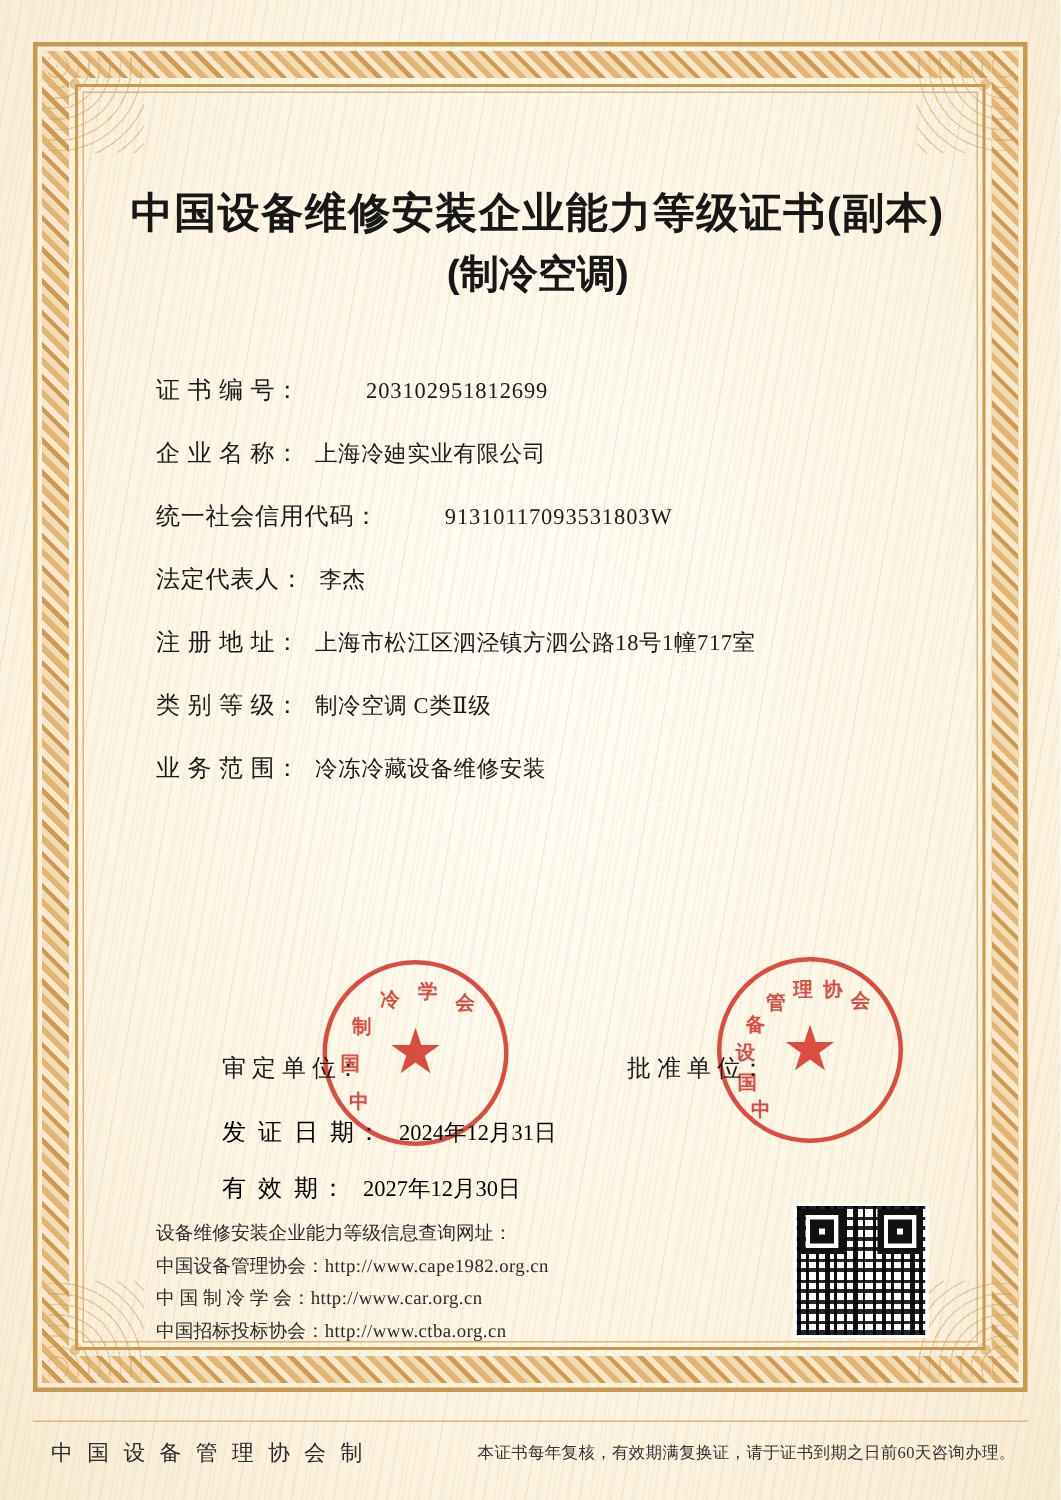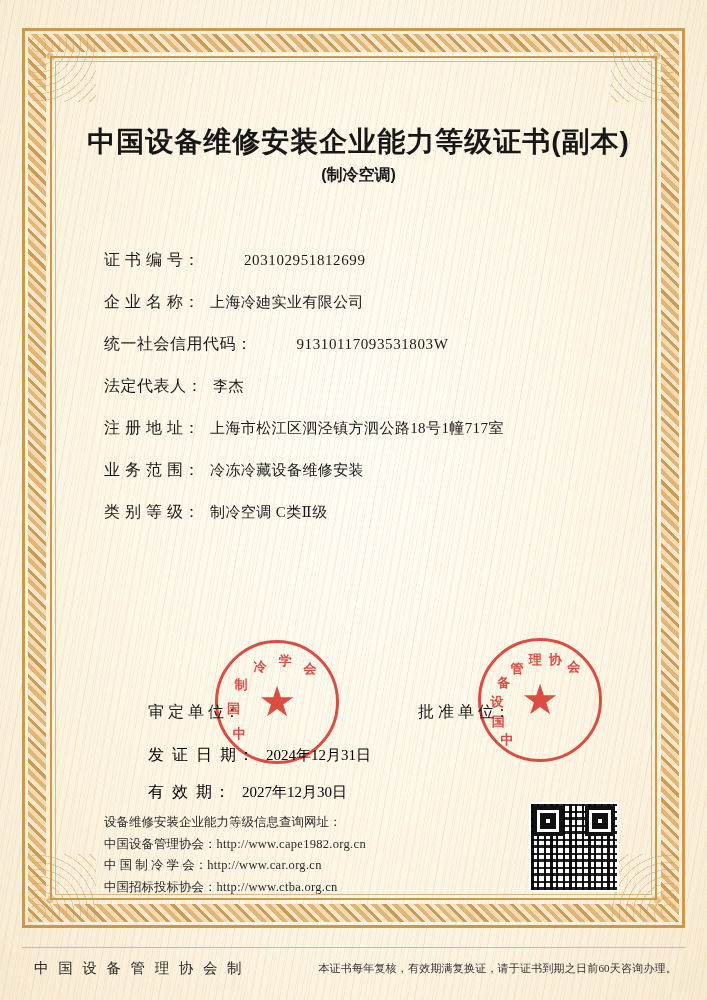--- a/index.html
+++ b/index.html
@@ -89,21 +89,21 @@
   .title-main {
     font-size: 28px;
     font-weight: bold;
     letter-spacing: 1px;
     color: #171717;
     line-height: 1.25;
     font-family: "Liberation Sans", "DejaVu Sans", sans-serif;
   }
   .title-sub {
     margin-top: 6px;
-    font-size: 16px;
+    font-size: 26px;
     font-weight: bold;
     color: #171717;
     font-family: "Liberation Sans", "DejaVu Sans", sans-serif;
   }
 
   
   .fields {
     position: absolute;
     left: 104px; right: 90px; top: 250px;
   }
@@ -285,26 +285,26 @@
     </div>
     <div class="field-row">
       <div class="field-label">法定代表人：</div>
       <div class="field-value">李杰</div>
     </div>
     <div class="field-row">
       <div class="field-label">注 册 地 址：</div>
       <div class="field-value">上海市松江区泗泾镇方泗公路18号1幢717室</div>
     </div>
     <div class="field-row">
+      <div class="field-label">类 别 等 级：</div>
+      <div class="field-value">制冷空调  C类Ⅱ级</div>
+    </div>
+    <div class="field-row">
       <div class="field-label">业 务 范 围：</div>
       <div class="field-value">冷冻冷藏设备维修安装</div>
-    </div>
-    <div class="field-row">
-      <div class="field-label">类 别 等 级：</div>
-      <div class="field-value">制冷空调  C类Ⅱ级</div>
     </div>
   </div>
 
   <div class="seal seal-left">
     <div class="seal-text">
       <span style="transform: rotate(-118deg) translate(0,-50px) rotate(118deg);">中</span>
       <span style="transform: rotate(-88deg) translate(0,-50px) rotate(88deg);">国</span>
       <span style="transform: rotate(-58deg) translate(0,-50px) rotate(58deg);">制</span>
       <span style="transform: rotate(-28deg) translate(0,-50px) rotate(28deg);">冷</span>
       <span style="transform: rotate(2deg) translate(0,-50px) rotate(-2deg);">学</span>

